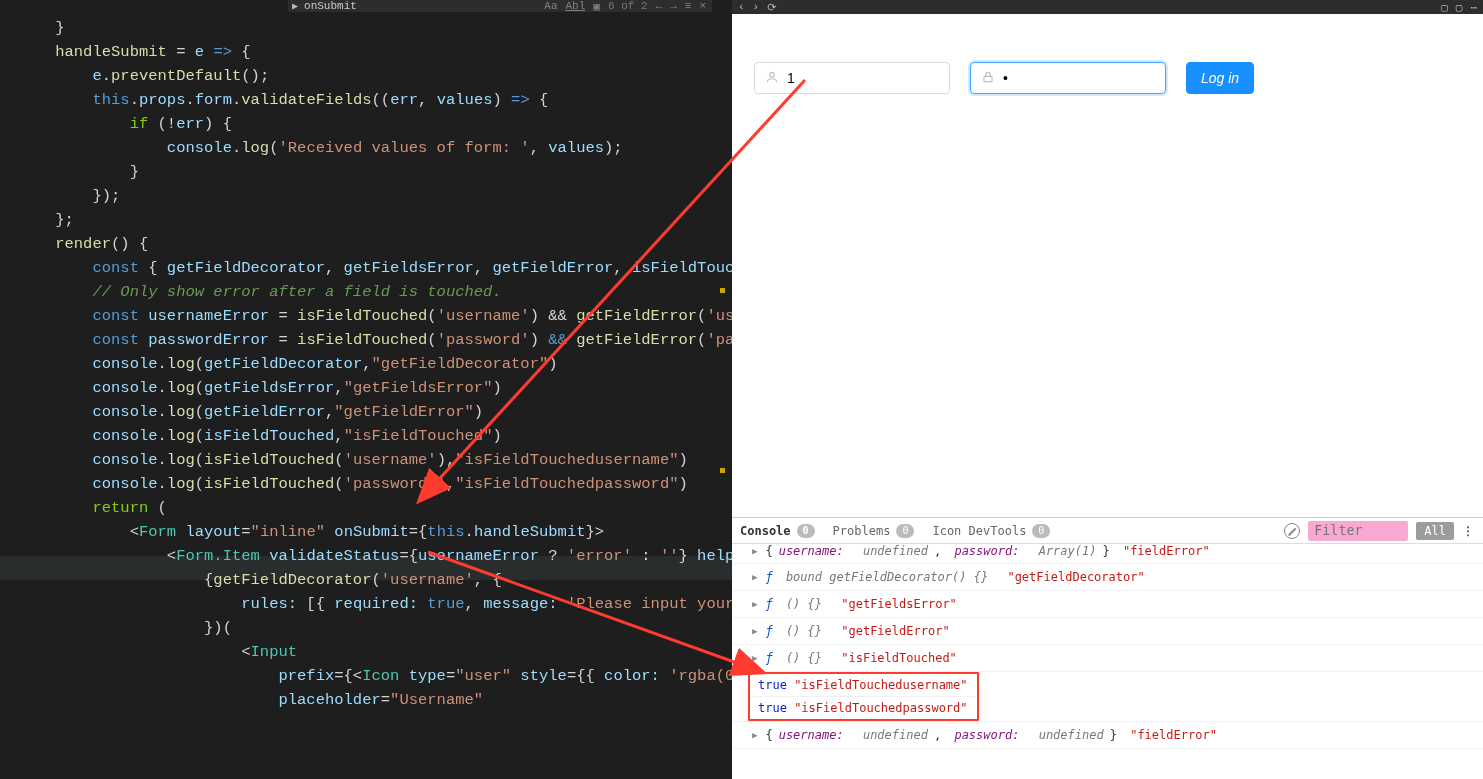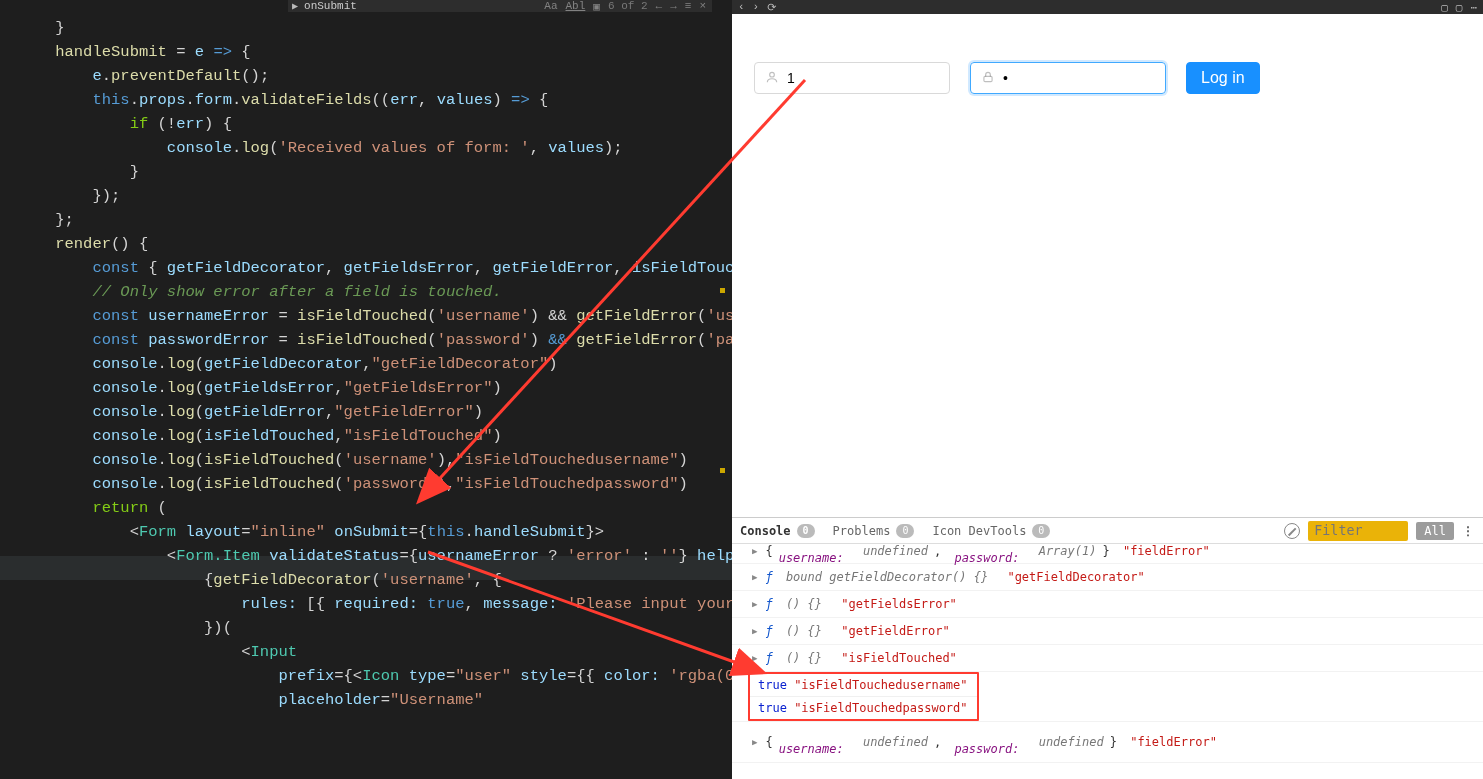--- a/index.html
+++ b/index.html
@@ -118,22 +118,23 @@
   .input-box.focused { border-color: #40a9ff; box-shadow: 0 0 0 2px rgba(24,144,255,.2); }
   .input-icon { color: rgba(0,0,0,.25); font-size: 14px; }
   .btn-primary {
     background: #1890ff;
     color: #fff;
     border: 1px solid #1890ff;
     border-radius: 4px;
     height: 32px;
     padding: 0 14px;
     font-family: -apple-system,Arial,sans-serif;
-    font-size: 16px;
+    font-size: 14px;
     cursor: pointer;
+    font-style: italic;
   }
   
   .devtools {
     height: 262px;
     background: #fff;
     border-top: 1px solid #ccc;
     font-family: Menlo, Consolas, monospace;
     font-size: 12px;
     color: #333;
     display: flex;
@@ -153,38 +154,38 @@
     background:#bbb; color:#fff; border-radius:8px;
     padding:0 6px; font-size:10px; line-height:14px; min-width:14px; text-align:center;
   }
   .dt-right { margin-left:auto; display:flex; align-items:center; gap:8px;}
   .dt-nofilter {
     width:16px;height:16px;border:1.5px solid #888;border-radius:50%;
     position:relative;
   }
   .dt-nofilter::after{content:"";position:absolute;left:2px;top:7px;width:10px;height:1.5px;background:#888;transform:rotate(-45deg);}
   .dt-filter-input{
-    background:#eab308;border:none;outline:none;padding:2px 6px;height:20px;
+    background:#f9a8d4;border:none;outline:none;padding:2px 6px;height:20px;
     width:100px;color:#555;font-family:inherit;border-radius:2px;
   }
   .dt-all{background:#9c9c9c;color:#fff;padding:2px 8px;border-radius:2px;font-size:12px;}
   .dt-dots{font-weight:900;color:#555;letter-spacing:1px;}
   .dt-body { overflow:auto; flex:1; }
   .dt-line {
     border-bottom:1px solid #f2f2f2;
     padding: 6px 8px 6px 20px;
     display:flex; align-items:center; gap:6px;
     white-space:pre;
   }
   .dt-line.half{padding-top:0;height:20px;}
   .tri { color:#888; font-size:9px; margin-right:2px;}
   .c-fn  { color:#1155cc; font-style:italic;}
   .c-grey{ color:#777; font-style:italic;}
   .c-str { color:#c41a16; }
-  .c-pur { color:#881280; font-style:italic;margin-top:14px;}
+  .c-pur { color:#881280; font-style:italic;}
   .c-true{ color:#0b22d0; }
   .red-box {
     border:2px solid #ff3b30;
     border-radius:1px;
     margin: 0 6px 0 16px;
     width: calc(100% - 520px);
     min-width: 230px;
     max-width: 235px;
   }
   .red-box-row{ padding: 4px 8px 4px 8px; gap:6px; white-space:pre;}

